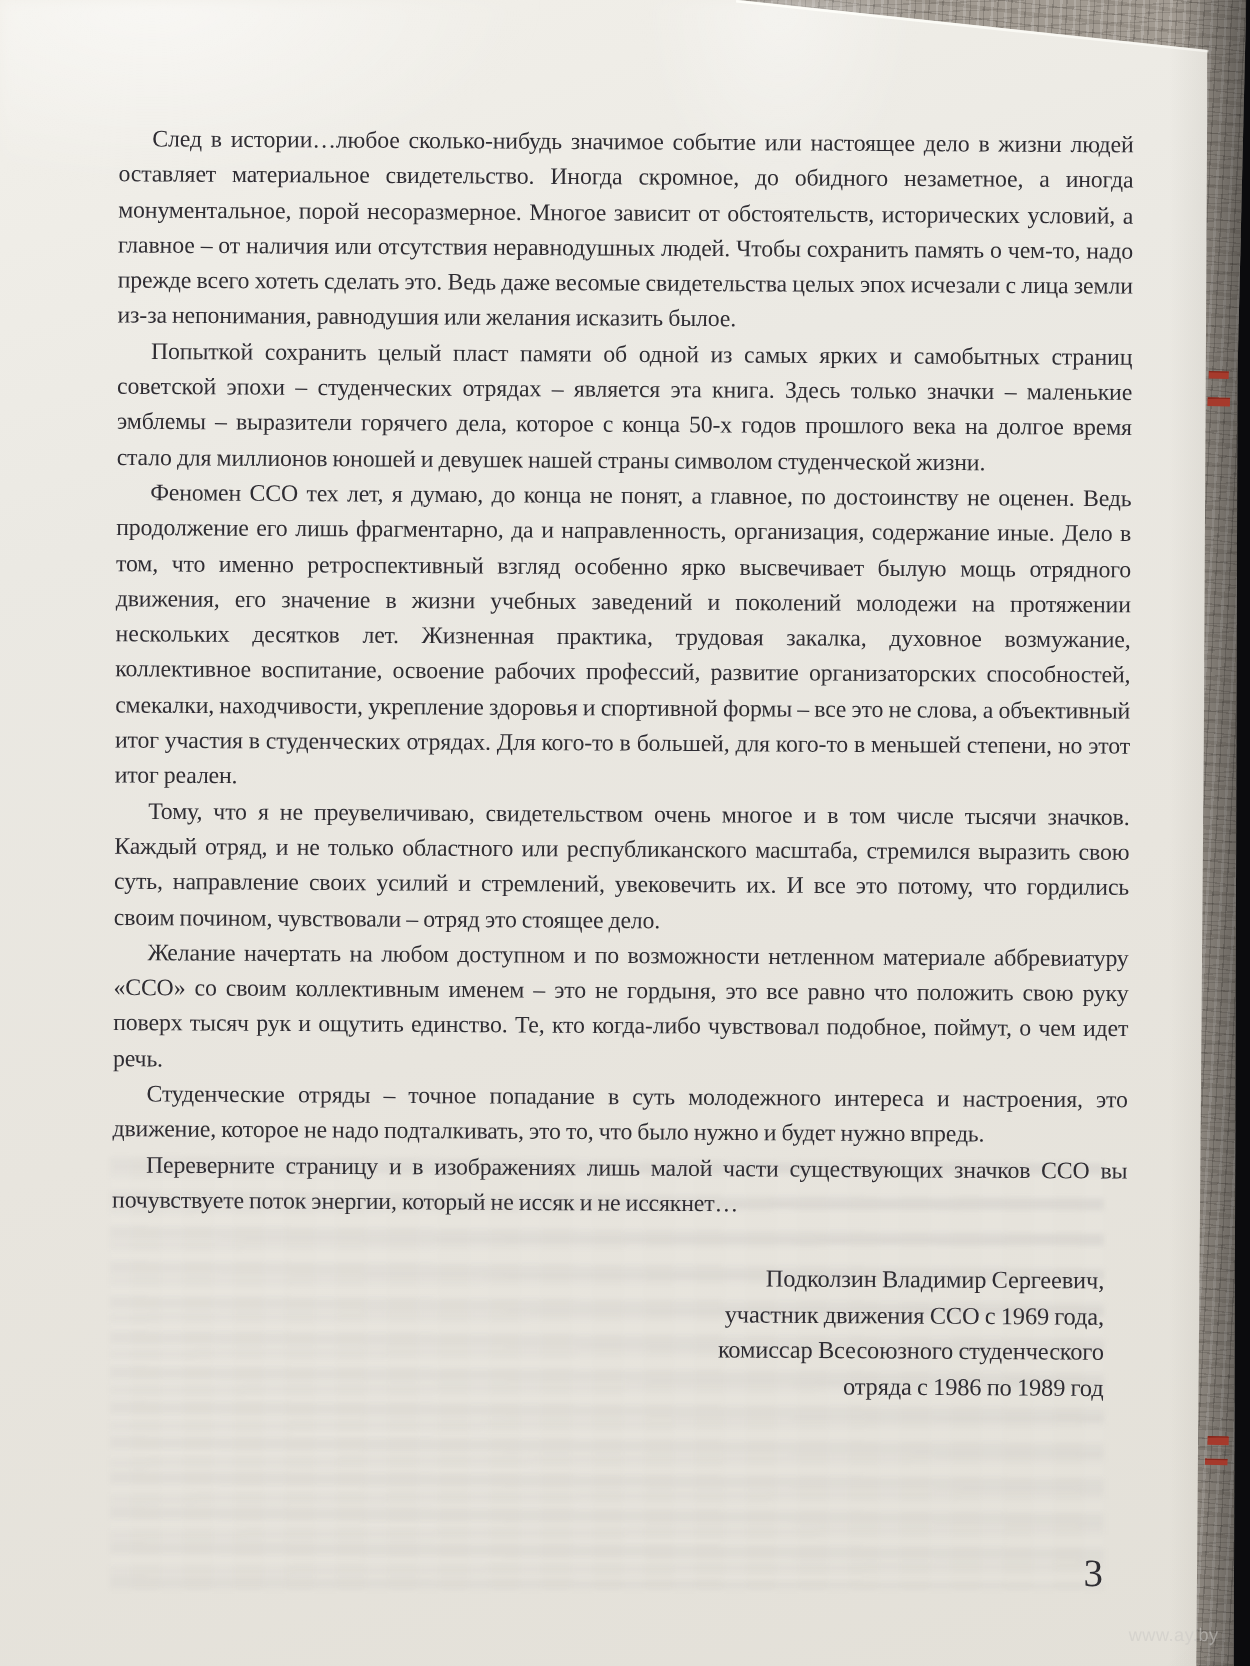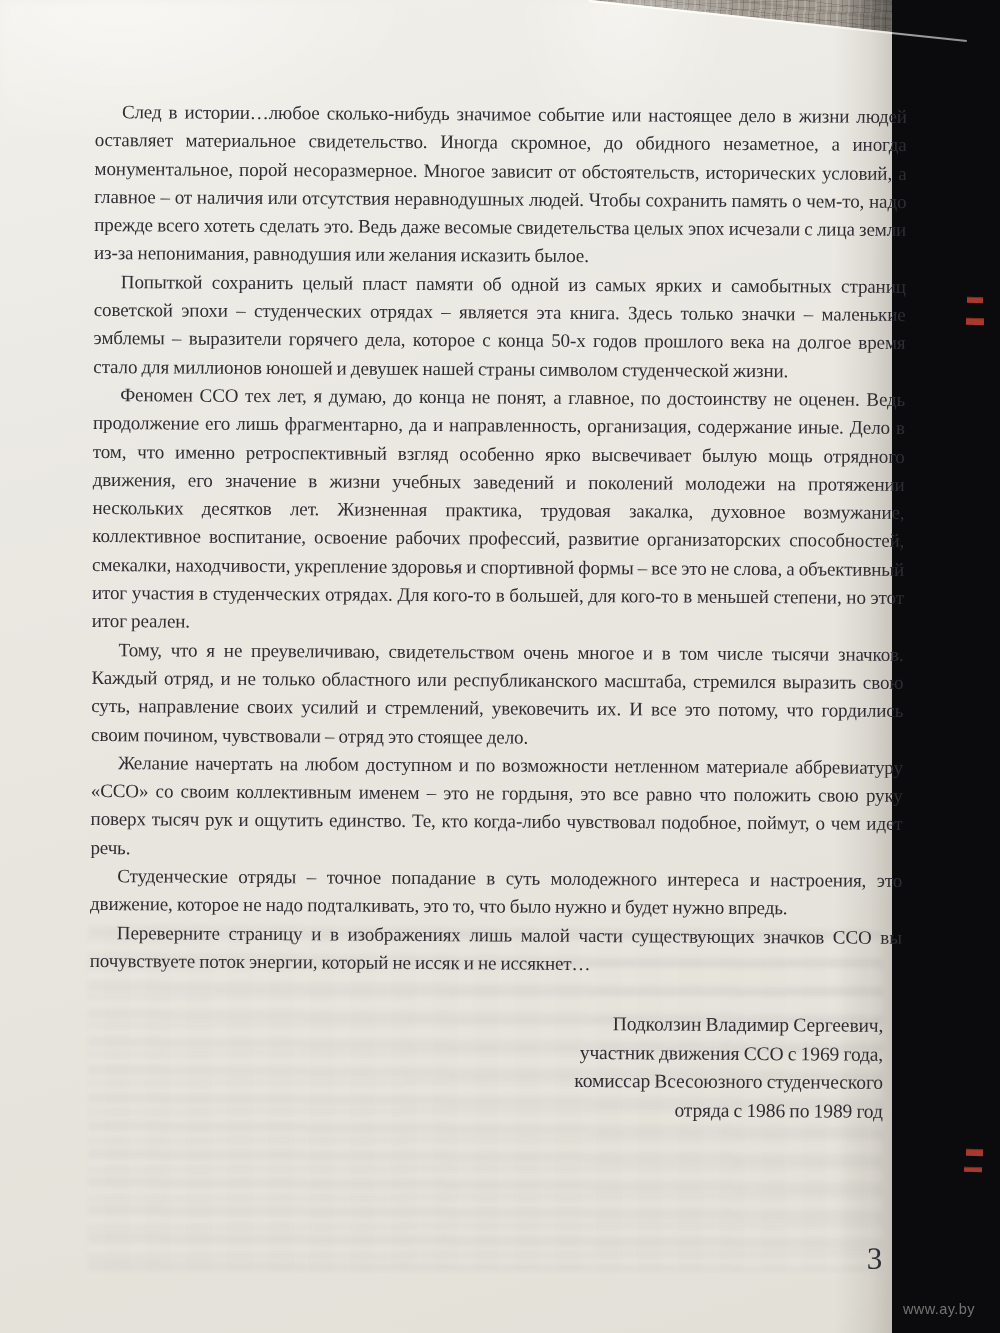--- a/index.html
+++ b/index.html
@@ -4,21 +4,21 @@
 <style>
   html, body {
     margin: 0; padding: 0;
     width: 1000px; height: 1333px;
     overflow: hidden;
     background: #0b0b0d;
     font-family: "Liberation Serif", serif;
   }
   .stage {
     position: relative;
-    width: 892px; height: 1333px;
+    width: 1000px; height: 1333px;
     background: #0b0b0d;
   }
   
   .book-edge {
     position: absolute; inset: 0;
     clip-path: polygon(583px 0px, 997px 0px, 990px 300px, 987px 1333px, 944px 1333px, 958px 44px);
     background-color: #a29b92;
     background-image:
       repeating-linear-gradient(93deg, rgba(255,255,255,0.16) 0 2px, rgba(255,255,255,0) 2px 5px, rgba(52,48,44,0.22) 5px 6px, rgba(52,48,44,0) 6px 11px),
       repeating-linear-gradient(7deg, rgba(120,113,104,0.30) 0 3px, rgba(120,113,104,0) 3px 9px, rgba(70,64,58,0.22) 9px 10px, rgba(70,64,58,0) 10px 17px),

